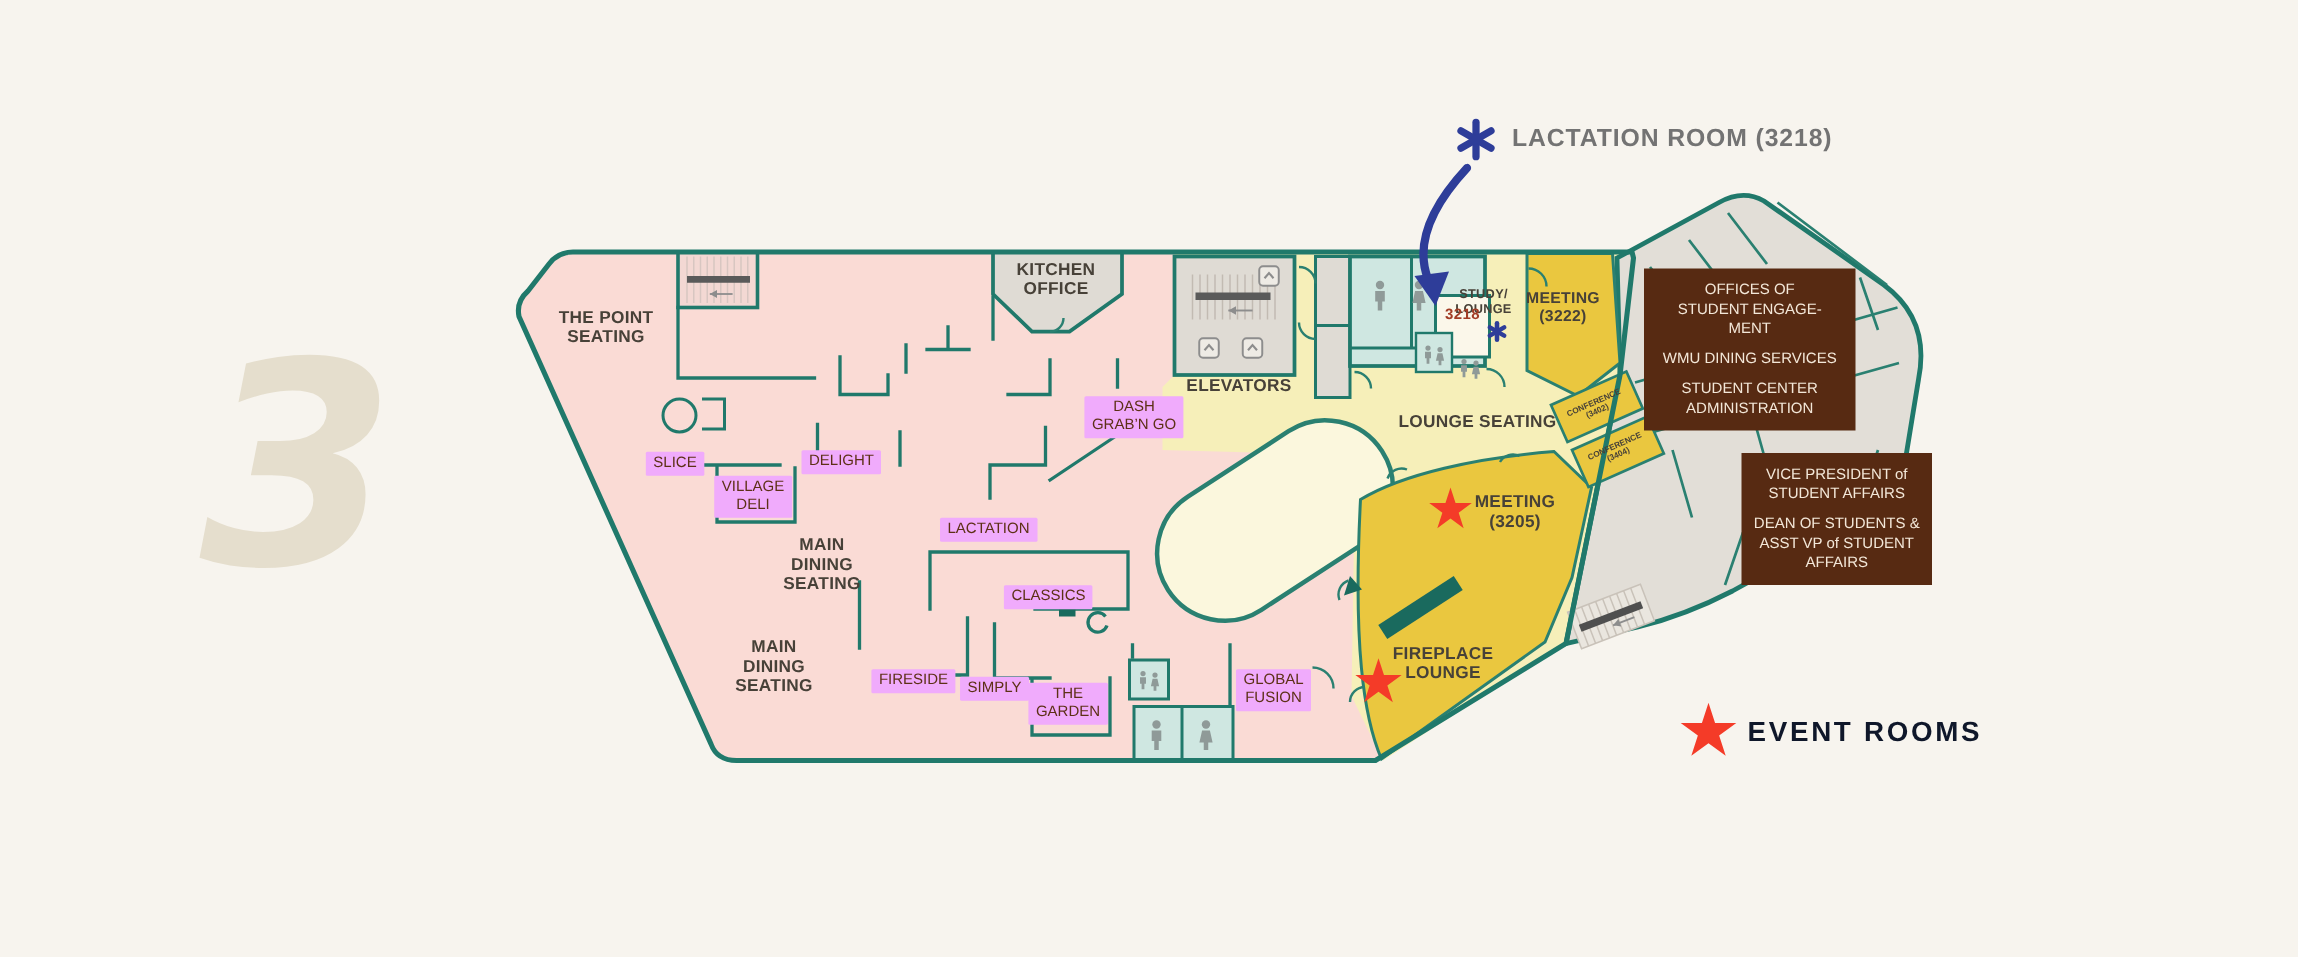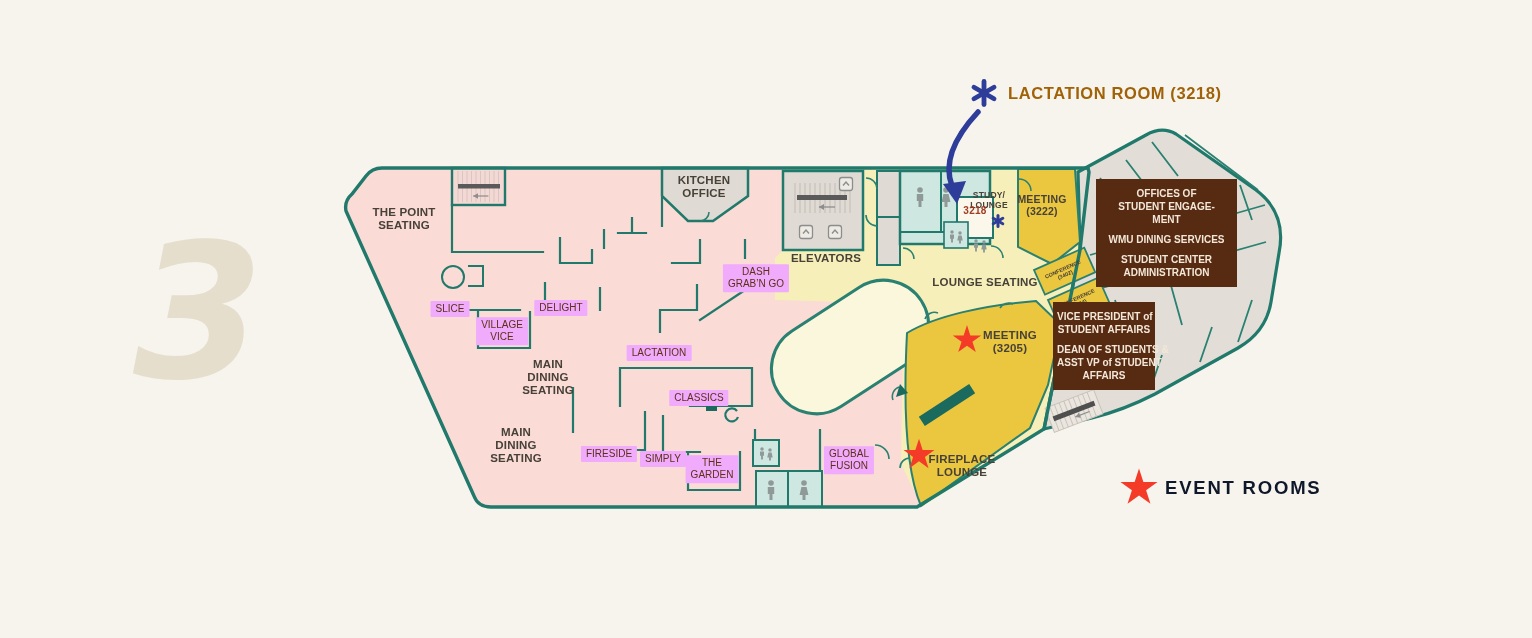--- a/index.html
+++ b/index.html
@@ -19,26 +19,26 @@
   .lbl.tiny{font-size:5.5px;letter-spacing:0;}
   .rot{transform:translate(-50%,-50%) rotate(-24deg);}
   .room-3218{position:absolute;transform:translate(-50%,-50%);font-weight:bold;font-size:10px;
              color:#a13c25;letter-spacing:.3px;}
 
   .chip{position:absolute;transform:translate(-50%,-50%);background:#f0abfc;color:#5d3016;
         font-weight:normal;font-size:10px;line-height:1.18;text-align:center;padding:2px 5px;
         white-space:nowrap;border-radius:1px;}
   .chip span{display:block;}
 
-  .sign{position:absolute;background:#572a12;color:#f3e7d8;font-weight:bold;font-size:10px;
+  .sign{position:absolute;background:#572a12;color:#f3e7d8;font-weight:normal;font-size:10px;
         line-height:1.3;text-align:center;padding:8px 4px;box-sizing:border-box;}
   .sign div{white-space:nowrap;}
   .gap{margin-top:7px;}
 
-  .callout{position:absolute;font-weight:bold;color:#a16207;white-space:nowrap;
+  .callout{position:absolute;font-weight:bold;color:#737373;white-space:nowrap;
            transform:translateY(-50%);}
   .callout.lactation{font-size:16.5px;letter-spacing:.6px;}
   .callout.events{font-size:18.5px;letter-spacing:1.8px;color:#0f172a;}
 </style>
 </head>
 <body>
 
 <div class="stage">
 
   <div class="floor-num">3</div>
@@ -198,40 +198,40 @@
       <span>LOUNGE SEATING</span>
     </div>
     <div class="lbl md" style="left:1042px;top:206px">
       <span>MEETING</span>
         <span>(3222)</span>
     </div>
     <div class="lbl" style="left:1010px;top:342px">
       <span>MEETING</span>
         <span>(3205)</span>
     </div>
-    <div class="lbl" style="left:962px;top:466px">
+    <div class="lbl" style="left:962px;top:443px">
       <span>FIREPLACE</span>
         <span>LOUNGE</span>
     </div>
     <div class="lbl tiny rot" style="left:1064px;top:272px">
       <span>CONFERENCE</span>
         <span>(3402)</span>
     </div>
     <div class="lbl tiny rot" style="left:1078px;top:301px">
       <span>CONFERENCE</span>
         <span>(3404)</span>
     </div>
     <div class="room-3218" style="left:975px;top:210px">3218</div>
 
     <div class="chip" style="left:450px;top:309px">
       <span>SLICE</span>
       </div>
     <div class="chip" style="left:502px;top:331px">
       <span>VILLAGE</span>
-        <span>VICE</span>
+        <span>DELI</span>
       </div>
     <div class="chip" style="left:561px;top:308px">
       <span>DELIGHT</span>
       </div>
     <div class="chip" style="left:756px;top:278px">
       <span>DASH</span>
         <span>GRAB’N GO</span>
       </div>
     <div class="chip" style="left:659px;top:353px">
       <span>LACTATION</span>
@@ -255,21 +255,21 @@
       </div>
 
     <div class="sign" style="left:1096px;top:179px;width:141px">
       <div>OFFICES OF</div>
       <div>STUDENT ENGAGE-</div>
       <div>MENT</div>
       <div class="gap">WMU DINING SERVICES</div>
       <div class="gap">STUDENT CENTER</div>
       <div>ADMINISTRATION</div>
     </div>
-    <div class="sign" style="left:1053px;top:302px;width:102px">
+    <div class="sign" style="left:1161px;top:302px;width:127px">
       <div>VICE PRESIDENT of</div>
       <div>STUDENT AFFAIRS</div>
       <div class="gap">DEAN OF STUDENTS &amp;</div>
       <div>ASST VP of STUDENT</div>
       <div>AFFAIRS</div>
     </div>
 
     <div class="callout lactation" style="left:1008px;top:93px">LACTATION ROOM (3218)</div>
     <div class="callout events" style="left:1165px;top:488px">EVENT ROOMS</div>
   </div>

